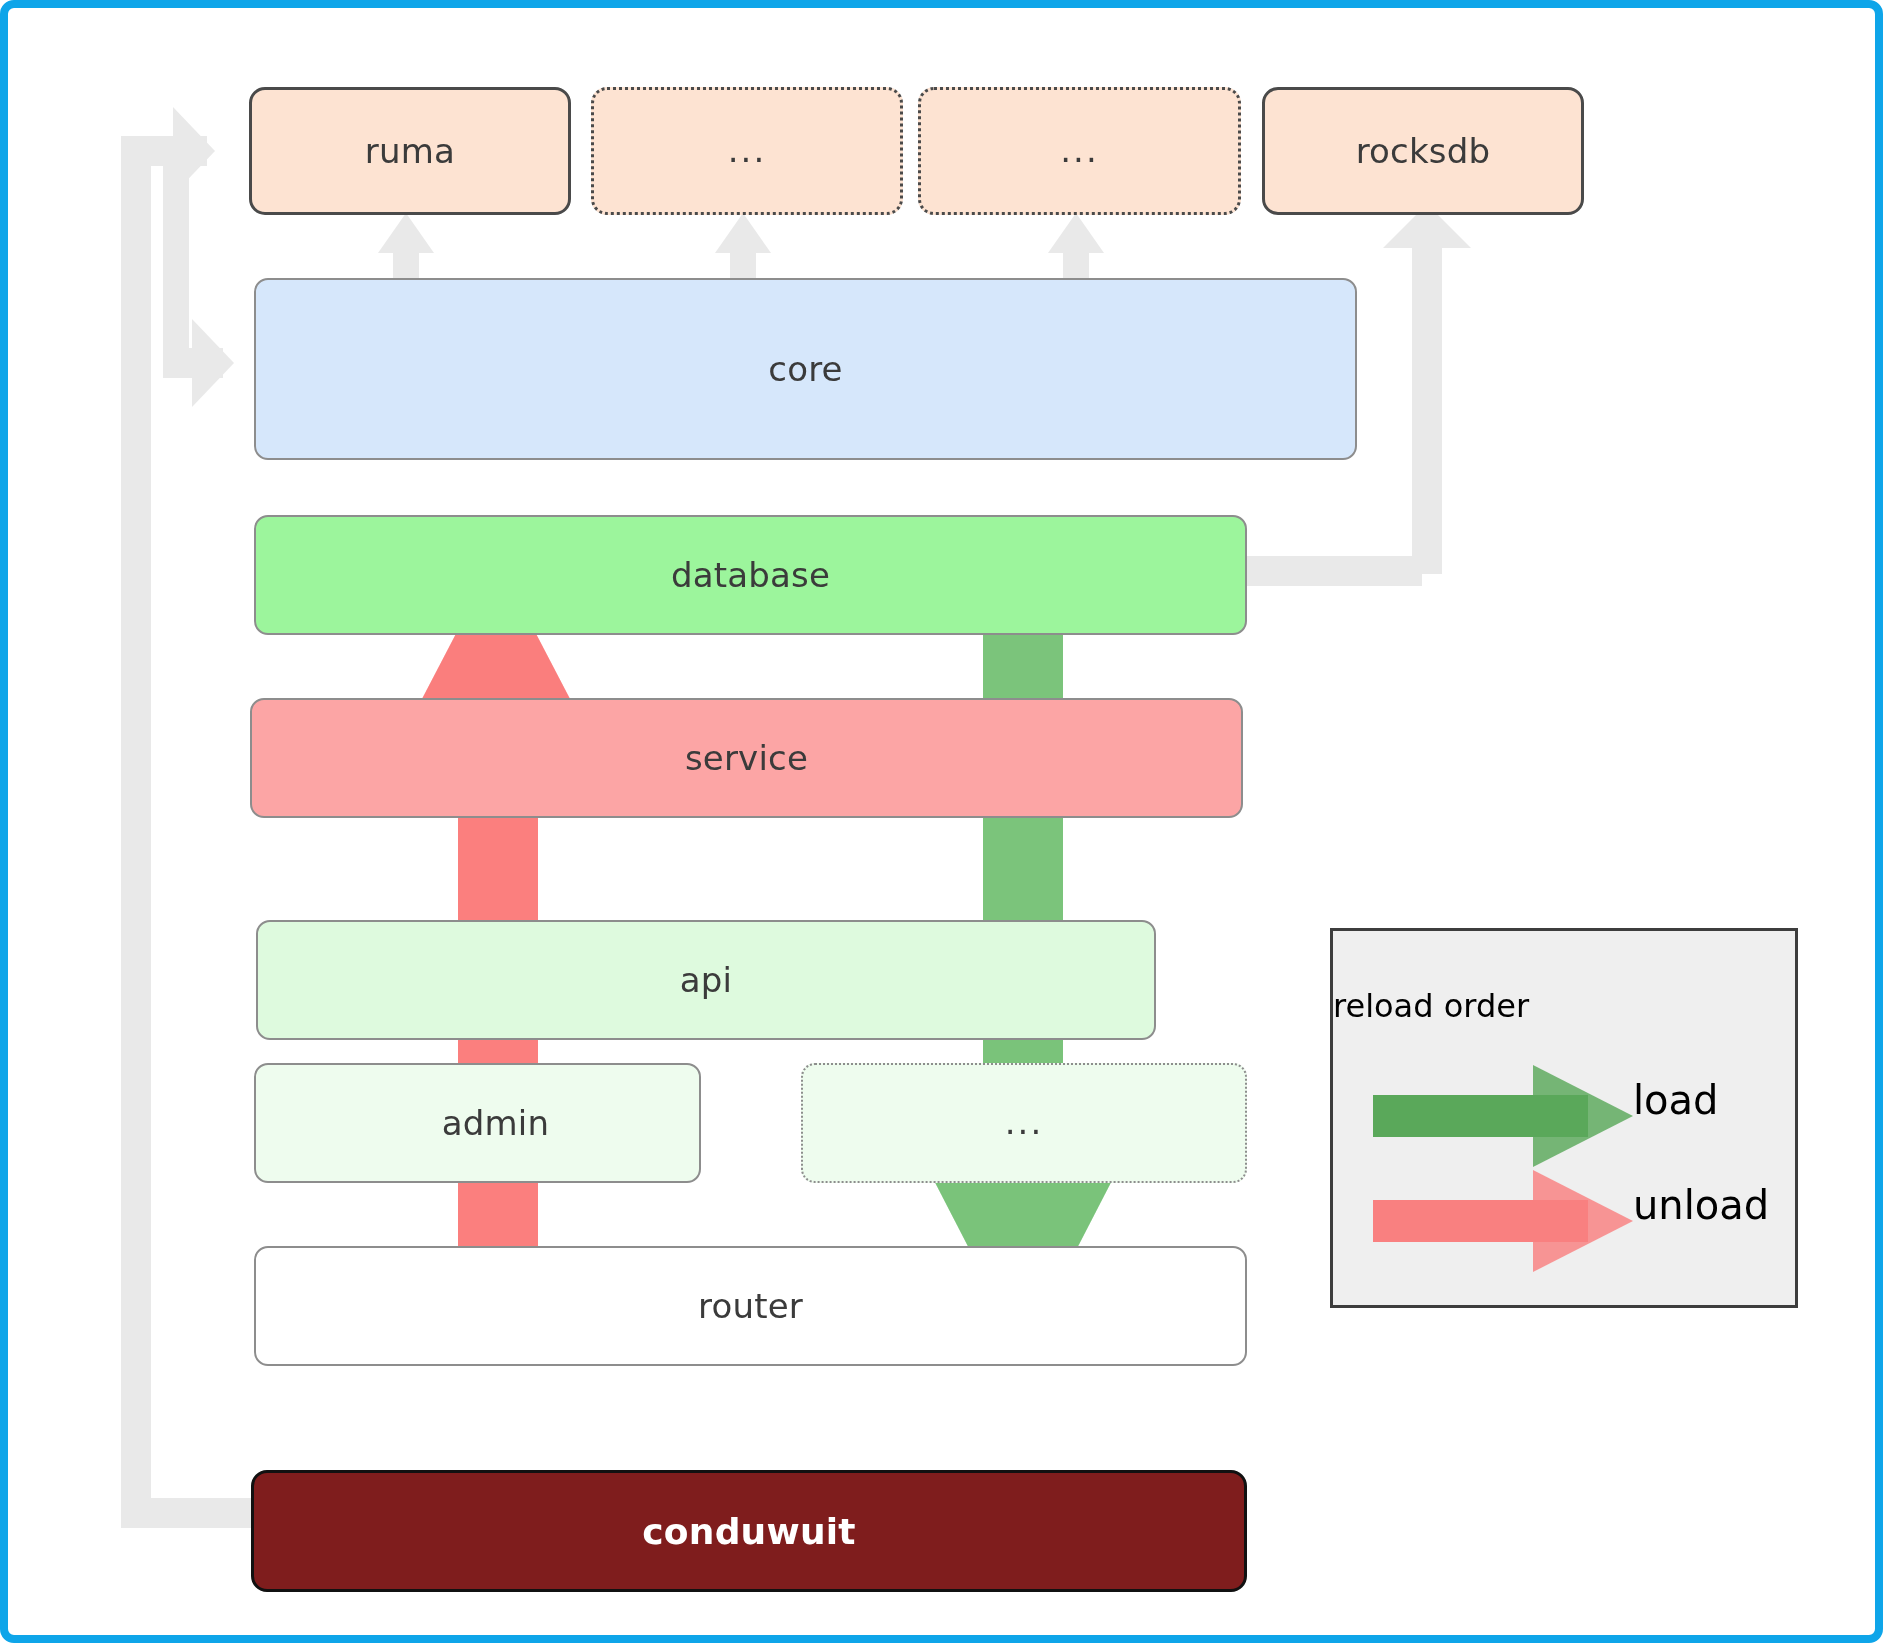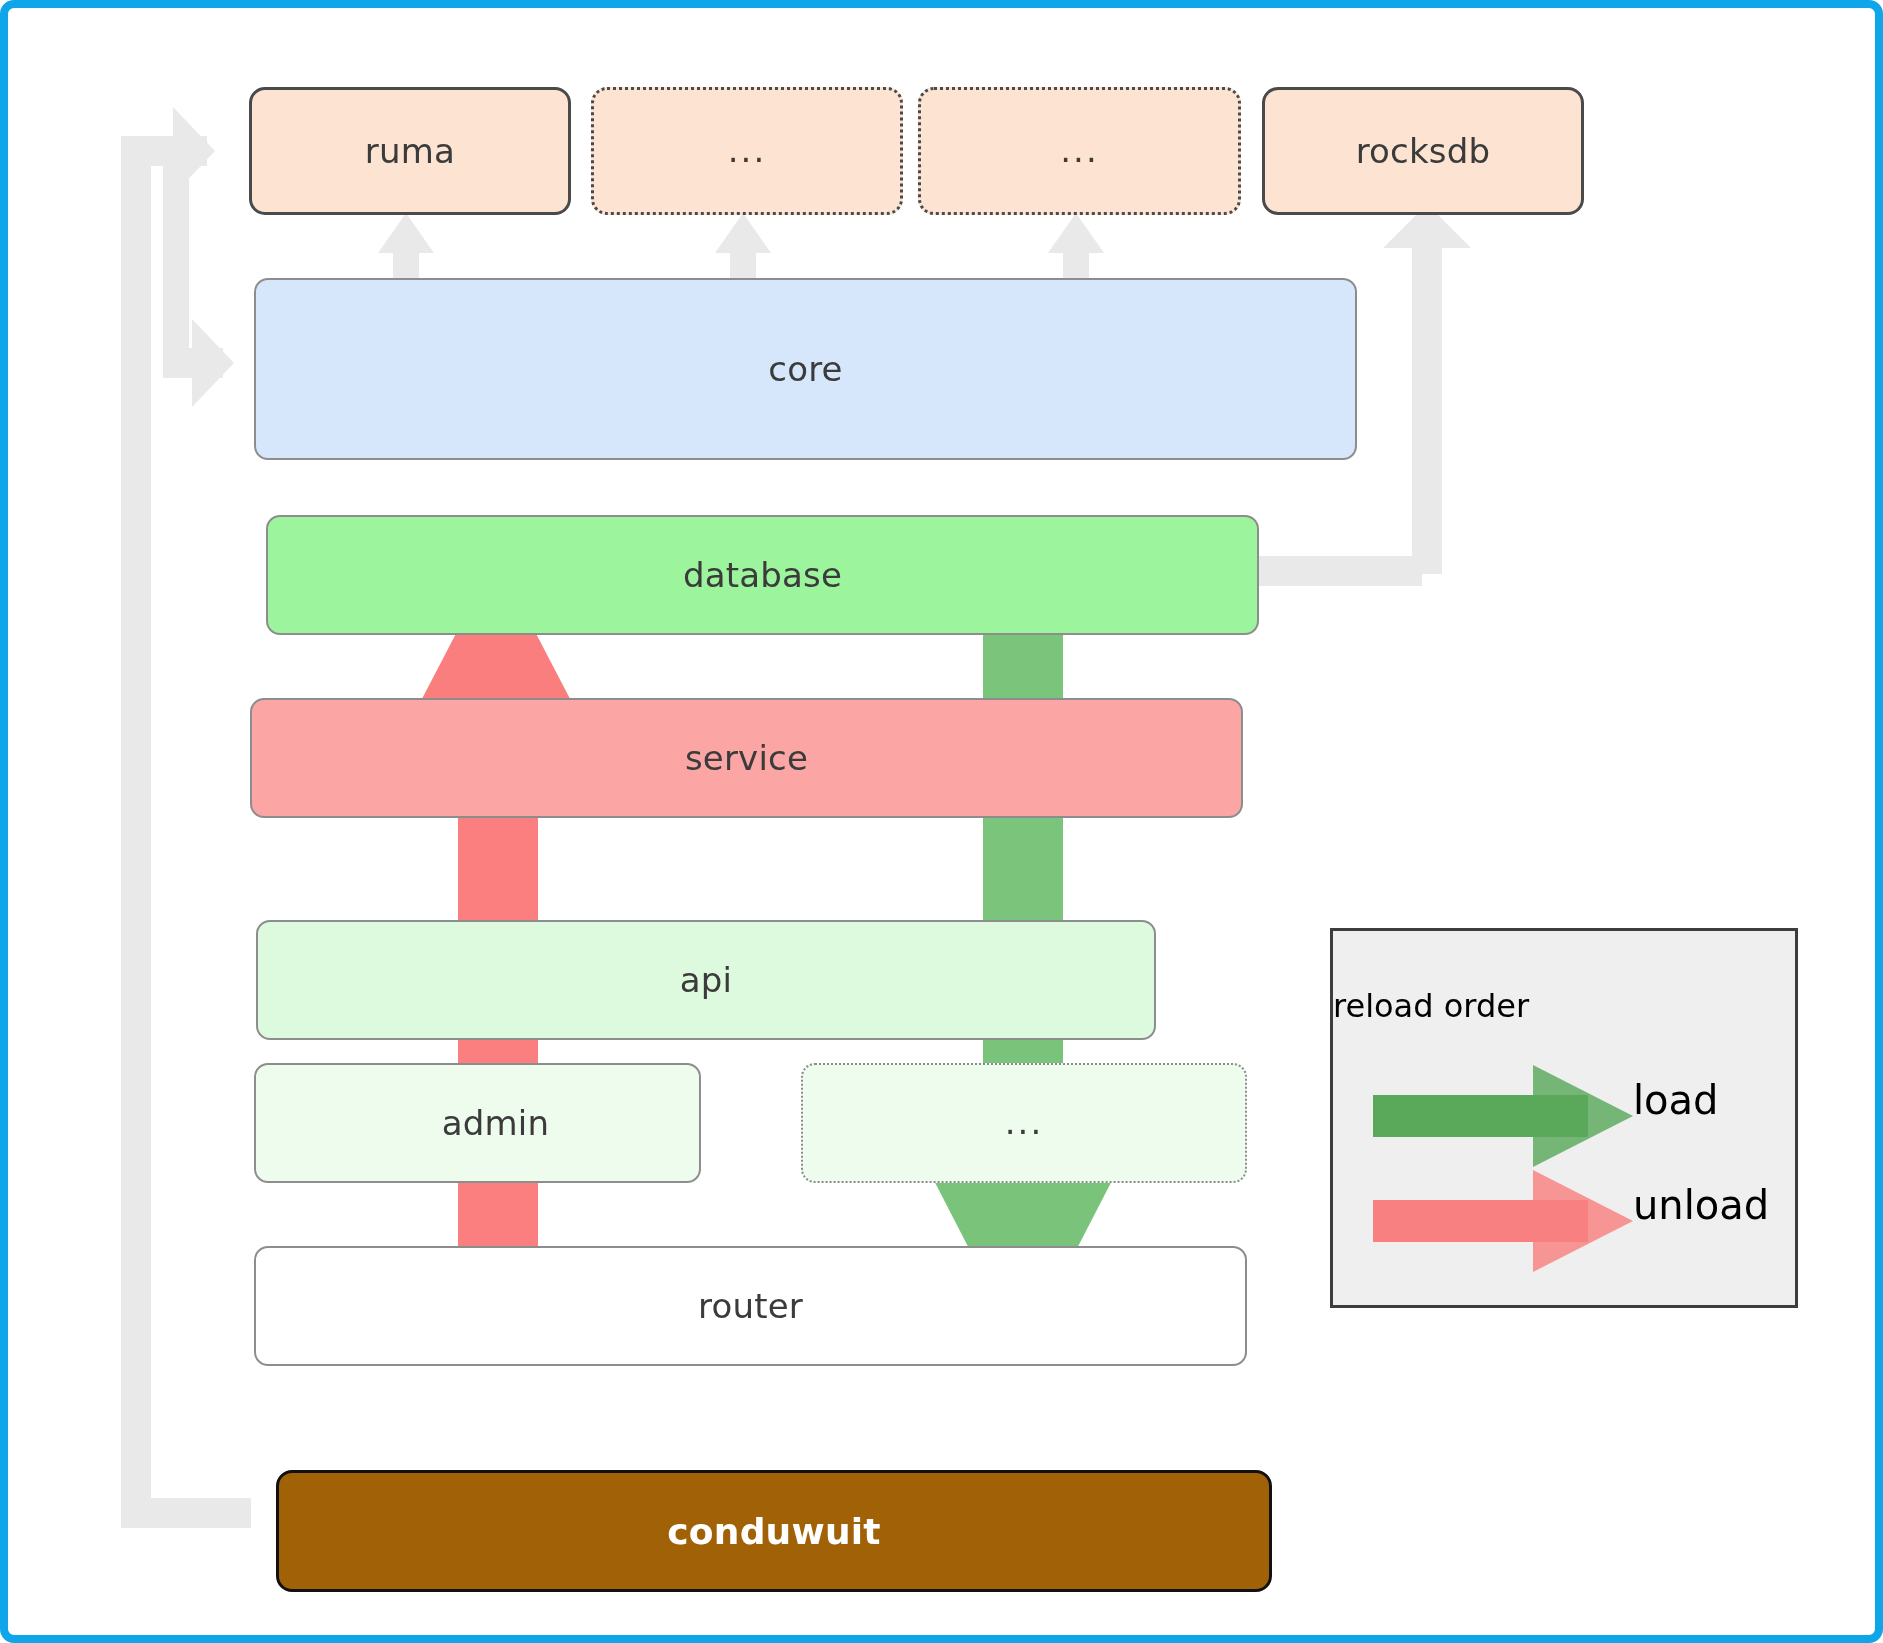--- a/index.html
+++ b/index.html
@@ -40,27 +40,26 @@
   }
   .node.layer{
     border:2px solid #8d8d8d;
     border-radius:14px;
   }
   .node.layer-dotted{
     border:2px dotted #8d8d8d;
     border-radius:14px;
   }
   .node.app{
-    background:#a16207;
+    background:#7f1d1d;
     border:3px solid #111111;
     border-radius:16px;
     color:#ffffff;
     font-weight:bold;
     font-size:36px;
-    margin-left:25px;
   }
   .dots{letter-spacing:2px;font-size:34px;line-height:.4;}
 
   
   .gbar{position:absolute;background:#e9e9e9;z-index:1;}
   .gtri{position:absolute;width:0;height:0;z-index:1;}
 
   
   #legend{
     position:absolute;
@@ -122,21 +121,21 @@
   </div>
 
   <div class="node dep" style="left:1254px;top:79px;width:322px;height:128px;">
     <span>rocksdb</span>
   </div>
 
   <div class="node core" style="left:246px;top:270px;width:1103px;height:182px;">
     <span>core</span>
   </div>
 
-  <div class="node layer" style="left:246px;top:507px;width:993px;height:120px;background:#9cf59c;margin-left:12px;">
+  <div class="node layer" style="left:246px;top:507px;width:993px;height:120px;background:#9cf59c;">
     <span>database</span>
   </div>
 
   <div class="node layer" style="left:242px;top:690px;width:993px;height:120px;background:#fca5a5;">
     <span>service</span>
   </div>
 
   <div class="node layer" style="left:248px;top:872px;width:900px;height:120px;background:#defade;margin-top:40px;">
     <span>api</span>
   </div>

